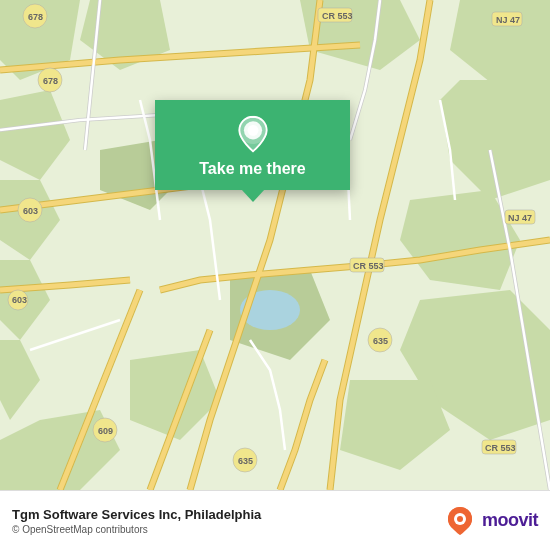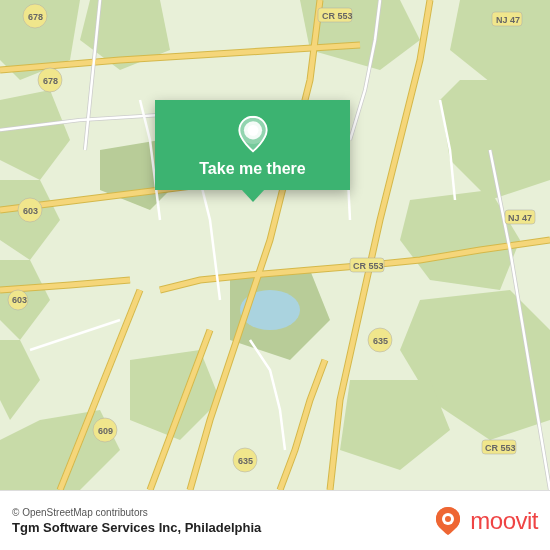--- a/index.html
+++ b/index.html
@@ -99,23 +99,23 @@
       align-items: center;
       gap: 6px;
     }
 
     #moovit-icon {
       width: 32px;
       height: 32px;
     }
 
     #moovit-text {
-      font-size: 24px;
-      font-weight: 400;
-      color: #ef4444;
+      font-size: 18px;
+      font-weight: 700;
+      color: #4c1d95;
       letter-spacing: -0.5px;
     }
 
     
     .road-major { stroke: #f5d67a; stroke-width: 5; fill: none; }
     .road-minor { stroke: #ffffff; stroke-width: 2.5; fill: none; }
     .road-outline { stroke: #d4b84a; stroke-width: 7; fill: none; }
     .road-minor-outline { stroke: #ccc; stroke-width: 4; fill: none; }
     .area-green { fill: #c8dba8; stroke: none; }
     .area-darker { fill: #b8cc98; stroke: none; }
@@ -237,22 +237,22 @@
       <path d="M20 3 C11.72 3 5 9.72 5 18 C5 28.5 20 41 20 41 C20 41 35 28.5 35 18 C35 9.72 28.28 3 20 3 Z" fill="none" stroke="white" stroke-width="2"></path>
 
       <circle cx="20" cy="18" r="6" fill="white"></circle>
     </svg>
     <span id="popup-label">Take me there</span>
   </div>
 </div>
 
 <div id="footer-bar">
   <div id="footer-left">
+    <span id="place-name">Tgm Software Services Inc, Philadelphia</span>
     <span id="osm-credit">© OpenStreetMap contributors</span>
-    <span id="place-name">Tgm Software Services Inc, Philadelphia</span>
   </div>
   <div id="moovit-logo">
     <svg id="moovit-icon" viewBox="0 0 32 32" xmlns="http://www.w3.org/2000/svg">
 
       <circle cx="16" cy="14" r="12" fill="#e63"></circle>
       <path d="M16 2 C9.37 2 4 7.37 4 14 C4 22 16 30 16 30 C16 30 28 22 28 14 C28 7.37 22.63 2 16 2Z" fill="#e63"></path>
       <circle cx="16" cy="14" r="6" fill="white"></circle>
       <circle cx="16" cy="14" r="3" fill="#e63"></circle>
     </svg>
     <span id="moovit-text">moovit</span>

